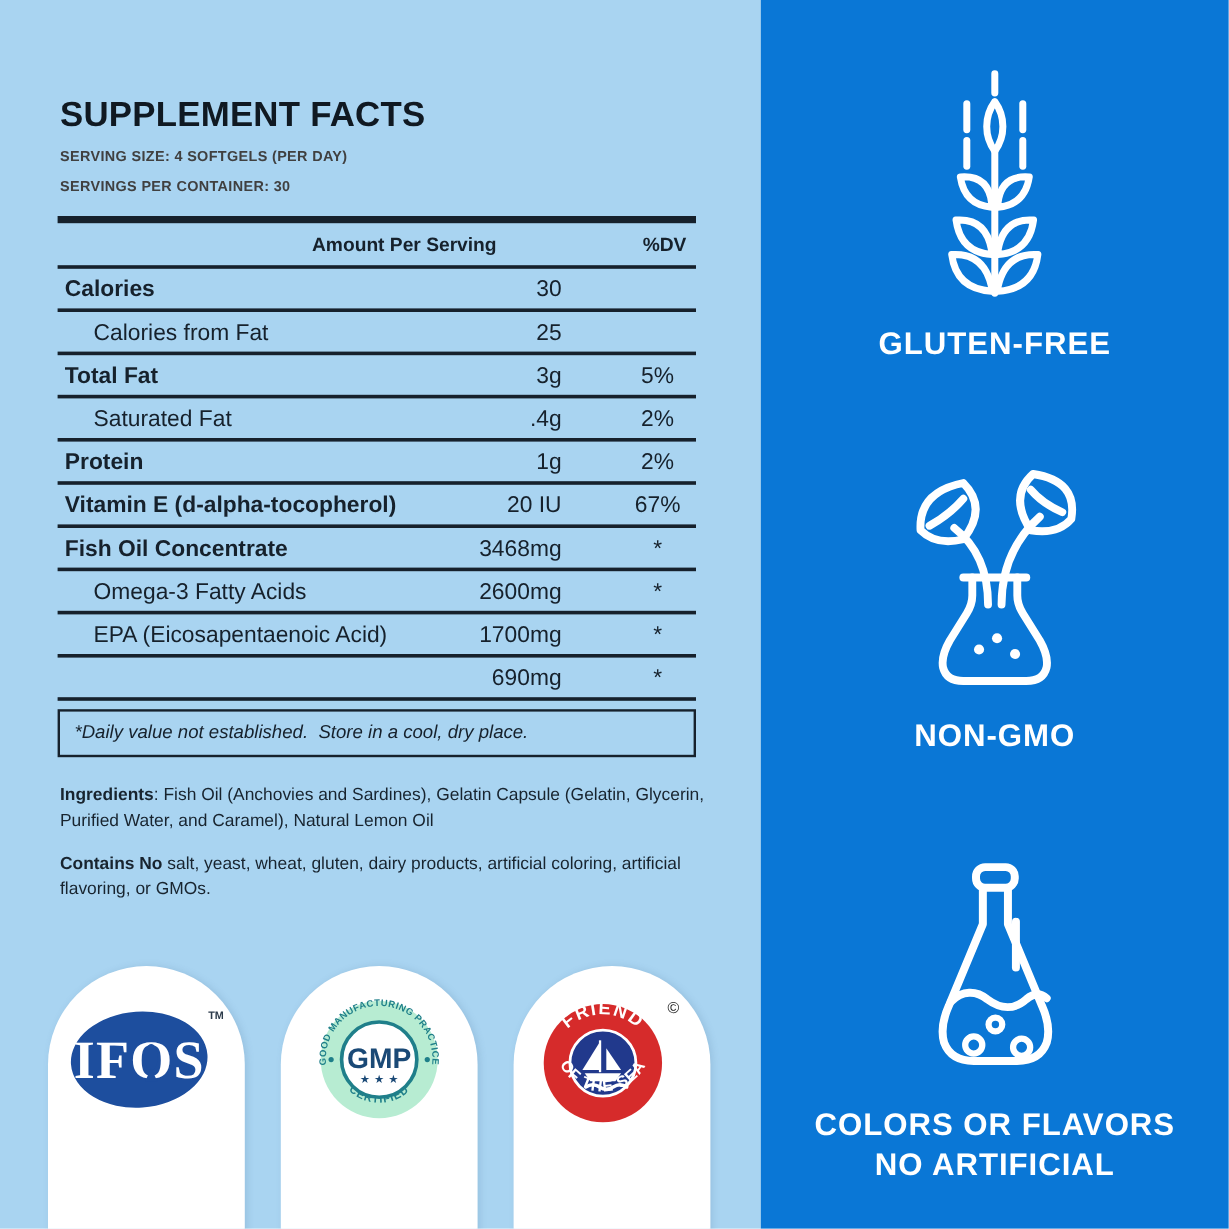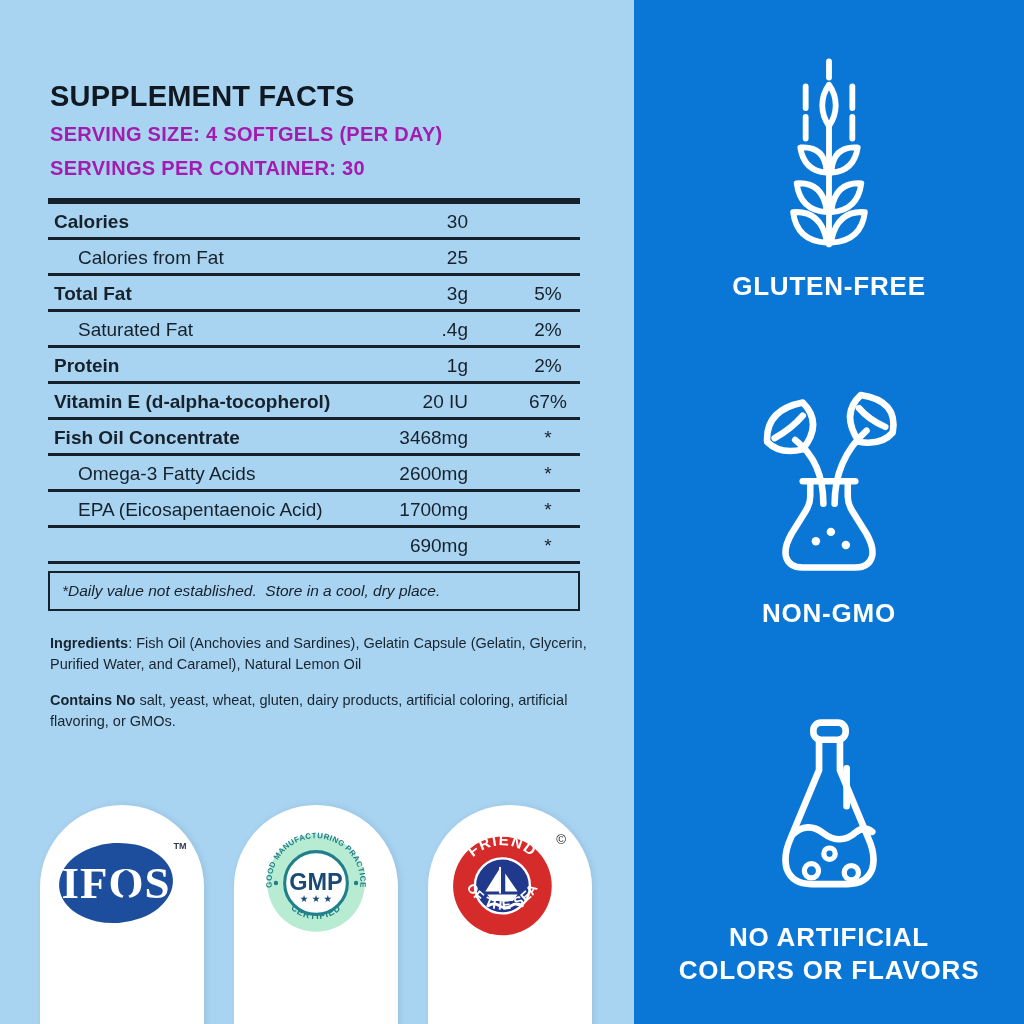--- a/index.html
+++ b/index.html
@@ -6,21 +6,21 @@
   *{box-sizing:border-box;}
   .canvas{
     position:relative;width:1024px;height:1024px;overflow:hidden;
     font-family:"Liberation Sans","DejaVu Sans",sans-serif;
     color:#16212c;
   }
   
   .left{position:absolute;left:0;top:0;width:634px;height:1024px;background:#a9d4f1;}
   .facts{position:absolute;left:48px;top:80px;width:532px;}
   .facts h1{margin:0 0 10px 2px;font-size:29px;font-weight:bold;letter-spacing:.2px;color:#101922;}
-  .serv{margin:0 0 11px 2px;font-size:20px;font-weight:bold;letter-spacing:.3px;color:#a21caf;}
+  .serv{margin:0 0 11px 2px;font-size:12px;font-weight:bold;letter-spacing:.3px;color:#404040;}
   .serv2{margin-bottom:18px;}
   .t-top{height:6px;background:#16212c;}
   .thead{position:relative;height:38px;border-bottom:3px solid #16212c;}
   .thead .amt-h{position:absolute;left:212px;top:0;line-height:38px;font-size:16px;font-weight:bold;}
   .thead .dv-h{position:absolute;right:8px;top:0;line-height:38px;font-size:16px;font-weight:bold;}
   .row{position:relative;height:36px;line-height:36px;border-bottom:3px solid #16212c;font-size:19px;}
   .row:last-of-type{border-bottom:none;}
   .row .nm{position:absolute;left:6px;white-space:nowrap;}
   .row.grp .nm{font-weight:bold;}
   .row.ind .nm{left:30px;}
@@ -55,20 +55,24 @@
 
 <div class="canvas">
 
   <div class="left">
     <div class="facts">
       <h1>SUPPLEMENT FACTS</h1>
       <div class="serv">SERVING SIZE: 4 SOFTGELS (PER DAY)</div>
       <div class="serv serv2">SERVINGS PER CONTAINER: 30</div>
 
       <div class="t-top"></div>
+      <div class="thead">
+        <span class="amt-h">Amount Per Serving</span>
+        <span class="dv-h">%DV</span>
+      </div>
 
       <div class="row grp">
         <span class="nm">Calories</span>
         <span class="amt">30</span>
         <span class="dv"></span>
       </div>
       <div class="row ind">
         <span class="nm">Calories from Fat</span>
         <span class="amt">25</span>
         <span class="dv"></span>
@@ -223,18 +227,18 @@
         <path d="M93 56 V96"></path>
         <path d="M36 126 C46 116 58 116 68 124 C80 133 92 133 102 124 C108 119 114 118 120 123"></path>
       </g>
       <g stroke="#ffffff" stroke-width="5.5" fill="none">
         <circle cx="75" cy="146" r="6"></circle>
         <circle cx="56" cy="164" r="7.5"></circle>
         <circle cx="98" cy="166" r="7.5"></circle>
       </g>
     </svg>
     <div class="feat-label lbl-3">
+      <div>COLORS OR FLAVORS</div>
       <div>NO ARTIFICIAL</div>
-      <div>COLORS OR FLAVORS</div>
     </div>
 
   </div>
 </div>
 
 </body></html>

